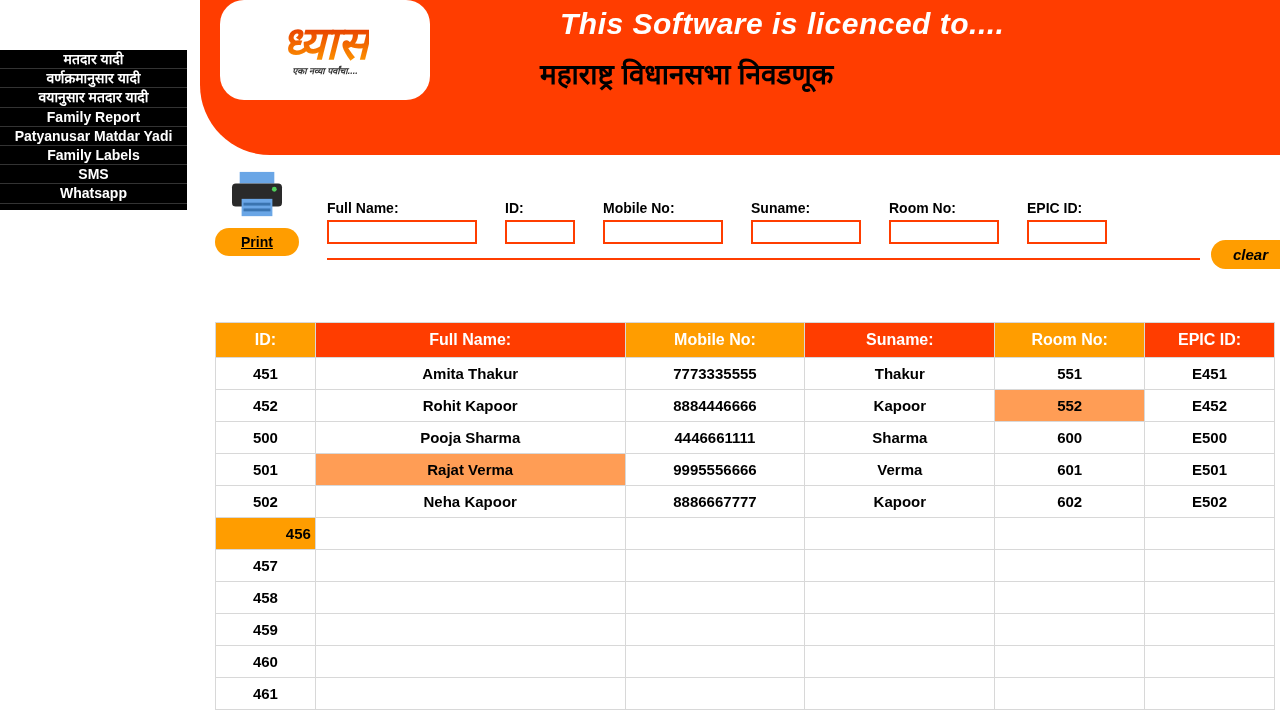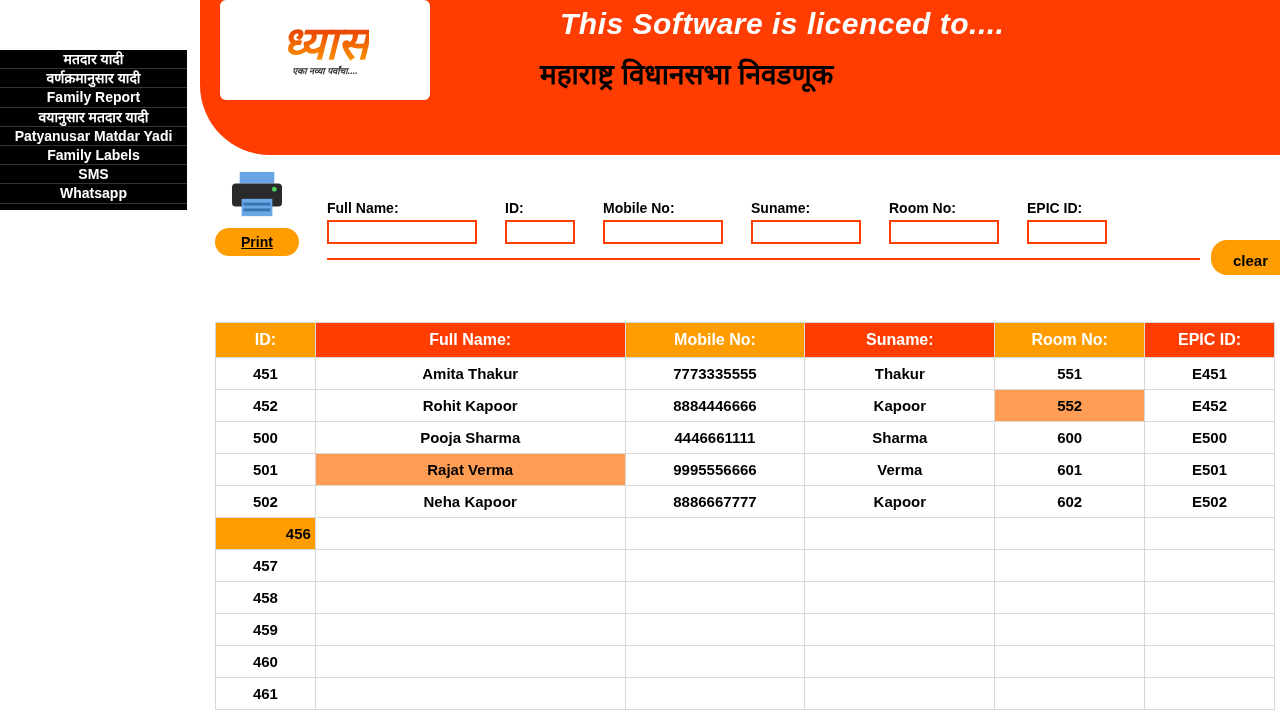--- a/index.html
+++ b/index.html
@@ -42,21 +42,21 @@
     background: #ff3d00;
     border-bottom-left-radius: 70px;
   }
   .logo-box {
     position: absolute;
     left: 20px;
     top: 0;
     width: 210px;
     height: 100px;
     background: #fff;
-    border-radius: 6px;
+    border-radius: 24px;
     display: flex;
     align-items: center;
     justify-content: center;
     flex-direction: column;
   }
   .logo-text {
     font-size: 46px;
     font-weight: 900;
     font-style: italic;
     background: linear-gradient(180deg,#e43300 0%,#ff9a00 100%);
@@ -151,22 +151,23 @@
     position: absolute;
     right: 0;
     top: 70px;
     background: #ff9d00;
     color: #000;
     font-weight: bold;
     font-size: 15px;
     border: none;
     border-top-left-radius: 16px;
     border-bottom-left-radius: 16px;
-    padding: 12px 12px 6px 22px;
+    padding: 6px 12px 6px 22px;
     cursor: pointer;
+    font-style: italic;
   }
   .table-wrap {
     position: absolute;
     left: 215px;
     top: 322px;
     width: 1060px;
   }
   table {
     width: 100%;
     border-collapse: collapse;
@@ -196,22 +197,22 @@
   }
   .hl { background: #ff9d55; }
   .hl-id { background: #ff9d00; text-align: right; }
 </style>
 </head>
 <body>
 
 <div class="sidebar" id="sidebar">
     <div class="sidebar-item">मतदार यादी</div>
     <div class="sidebar-item">वर्णक्रमानुसार यादी</div>
+    <div class="sidebar-item">वयानुसार मतदार यादी</div>
     <div class="sidebar-item">Family Report</div>
-    <div class="sidebar-item">वयानुसार मतदार यादी</div>
     <div class="sidebar-item">Patyanusar Matdar Yadi</div>
     <div class="sidebar-item">Family Labels</div>
     <div class="sidebar-item">SMS</div>
     <div class="sidebar-item">Whatsapp</div>
     <div class="sidebar-end"></div>
   </div>
 
 <div class="header">
   <div class="logo-box">
     <div class="logo-text">ध्यास</div>

